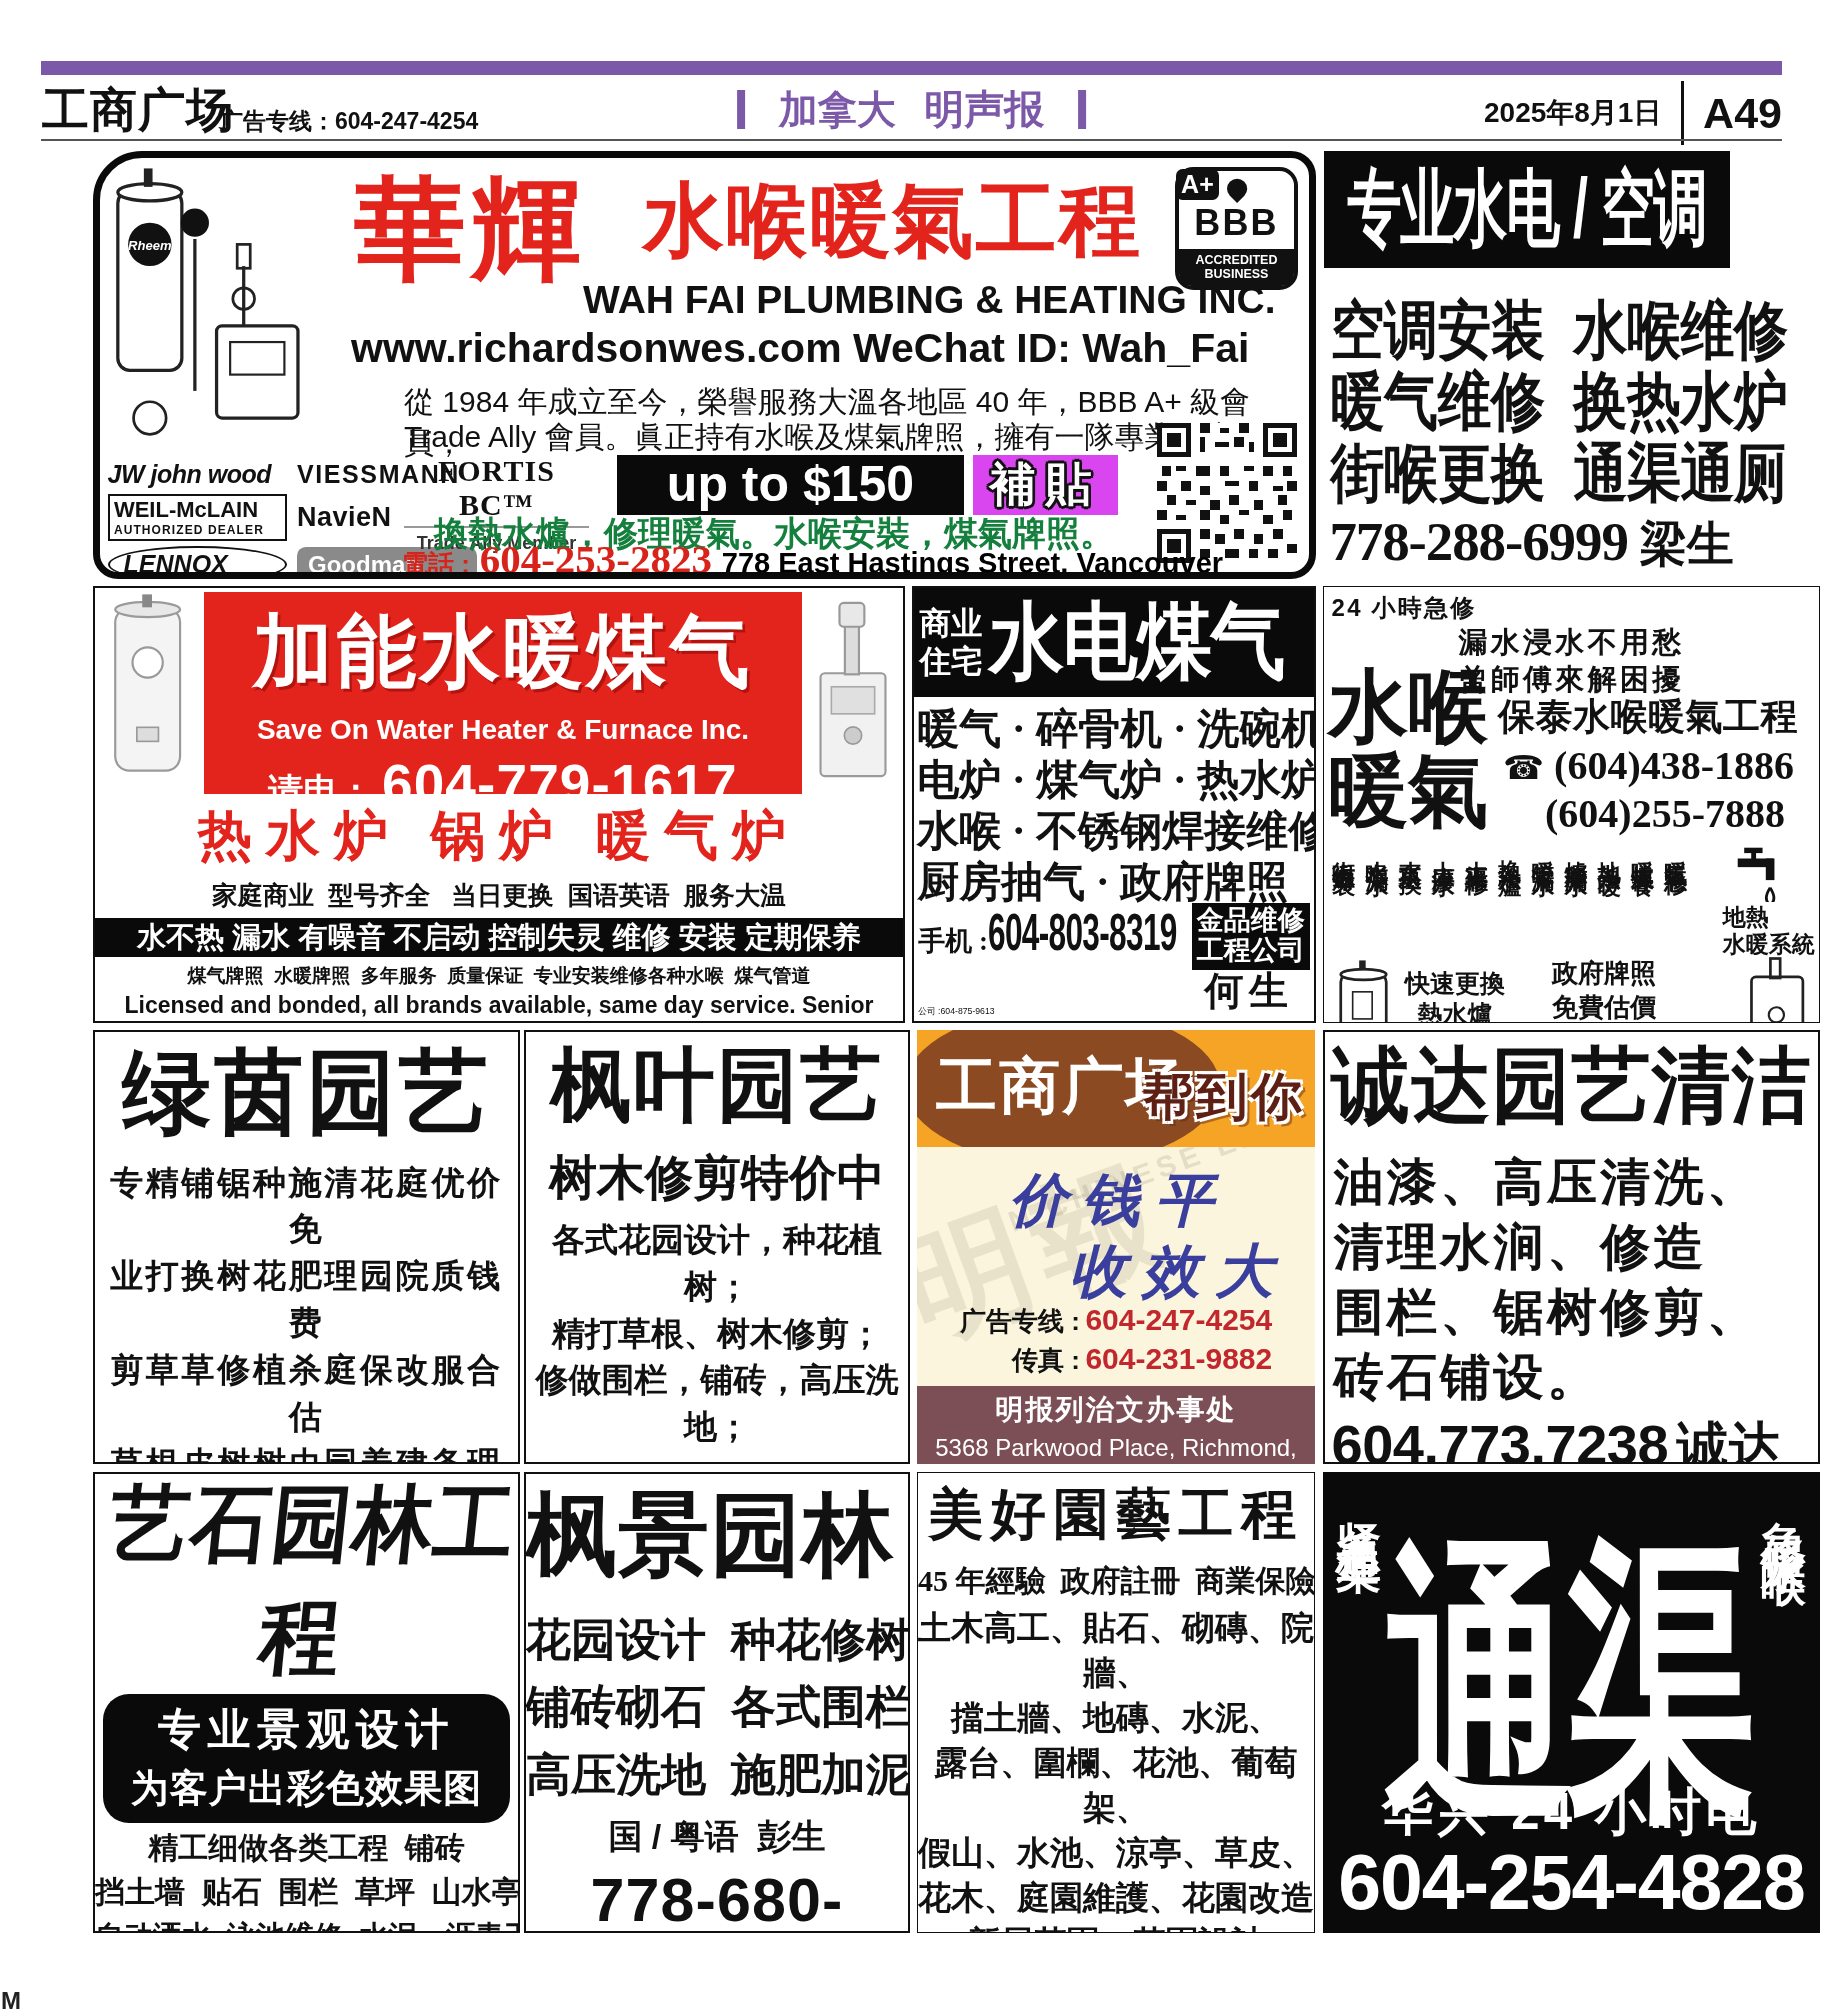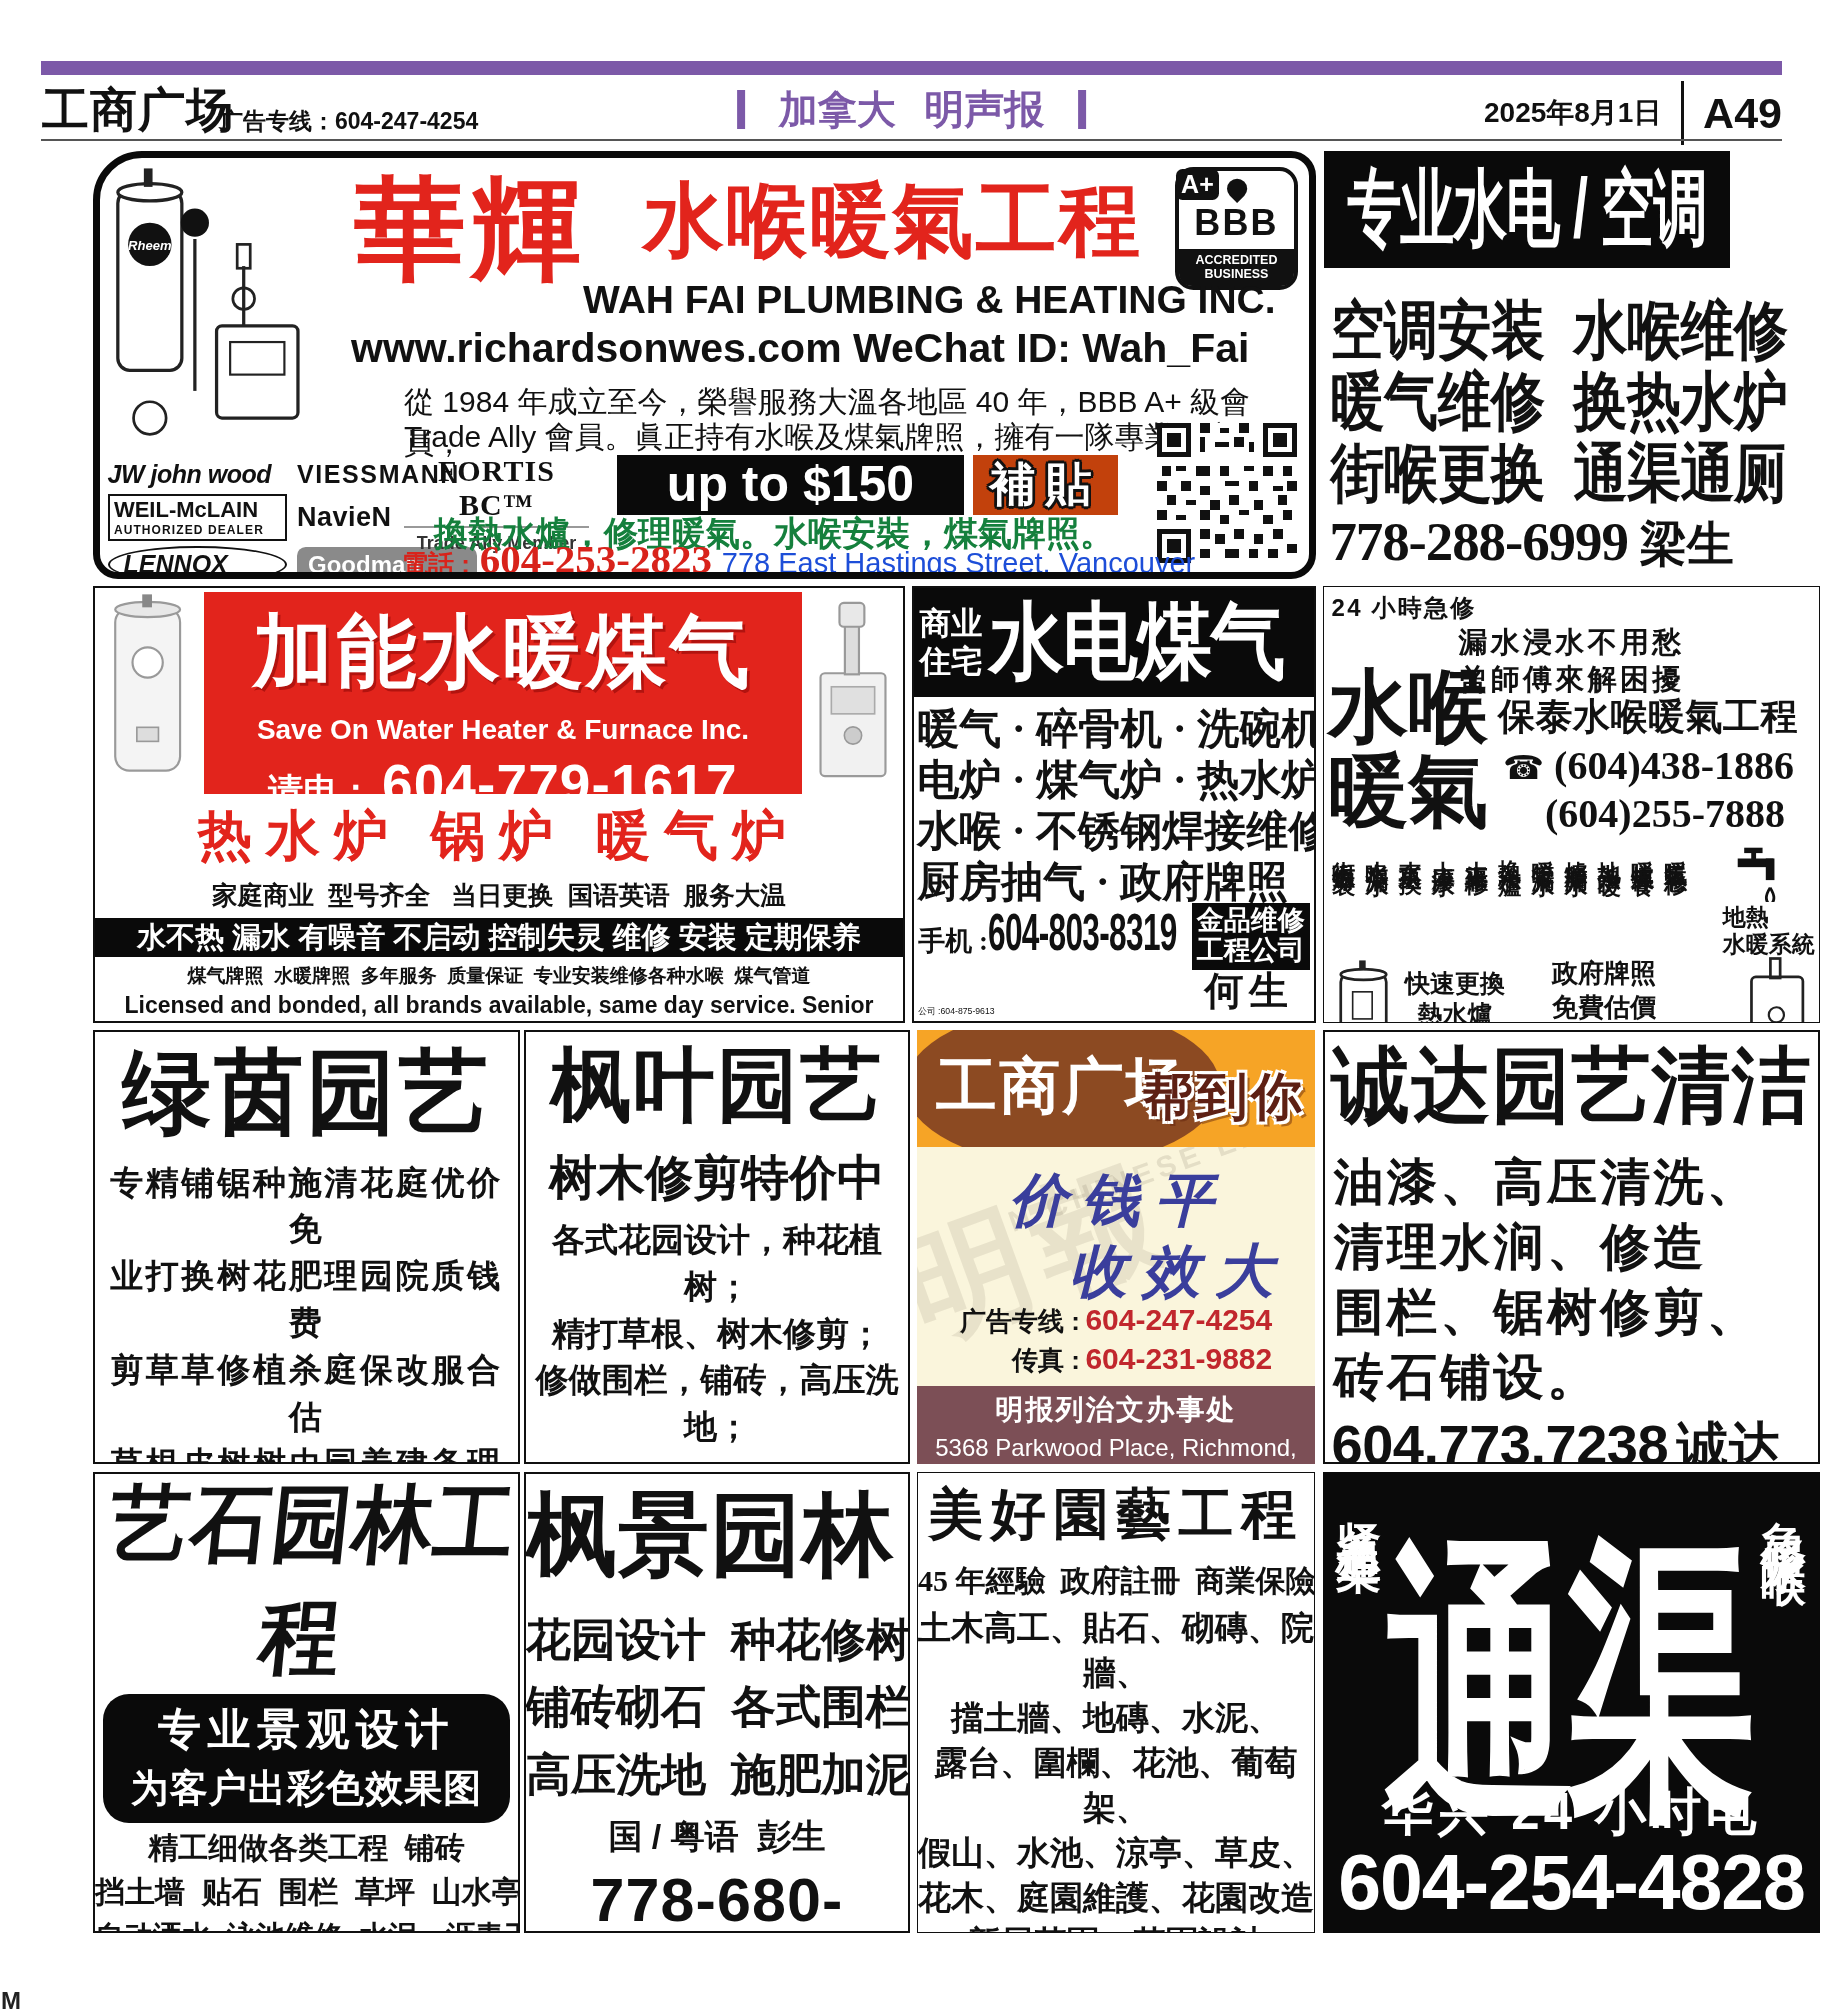--- a/index.html
+++ b/index.html
@@ -29,27 +29,27 @@
   .wf-t2{left:543px;top:8.7px;font-size:81px;font-weight:900;color:#E2241C;letter-spacing:2.2px;}
   .wf-en{left:483px;top:120px;font-size:39px;font-weight:800;}
   .wf-web{left:251px;top:167px;font-size:41px;font-weight:800;}
   .wf-d1{left:304px;top:224px;font-size:30px;}
   .wf-d2{left:304px;top:259px;font-size:30px;}
   .wf-fortis{left:304px;top:296px;width:185px;text-align:center;}
   .wf-fortis .f1{font-family:"Liberation Serif",serif;font-size:30px;font-weight:900;letter-spacing:1.1px;}
   .wf-fortis .frule{height:2.2px;background:#999;margin:4.3px 0;}
   .wf-fortis .f2{font-size:18px;font-weight:bold;color:#333;}
   .wf-price{left:517px;top:297px;width:347px;height:60px;background:#0a0a0a;color:#fff;font-size:50px;font-weight:900;text-align:center;line-height:59px;}
-  .wf-subsidy{left:873px;top:297px;width:145px;height:60px;background:#c2410c;color:#fff;font-size:46px;font-weight:900;text-align:center;line-height:59px;letter-spacing:9.8px;
+  .wf-subsidy{left:873px;top:297px;width:145px;height:60px;background:#d946ef;color:#fff;font-size:46px;font-weight:900;text-align:center;line-height:59px;letter-spacing:9.8px;
     text-shadow:-2.7px 0 #111,2.7px 0 #111,0 -2.7px #111,0 2.7px #111,-2.2px -2.2px #111,2.2px 2.2px #111,-2.2px 2.2px #111,2.2px -2.2px #111;}
   .wf-red{left:334px;top:353px;font-size:34px;font-weight:900;color:#15803d;}
   .wf-phone{left:302px;top:377px;display:flex;align-items:baseline;gap:9.8px;}
   .wf-phone .pl{font-size:26px;font-weight:900;color:#D8231B;}
   .wf-phone .pn{font-size:41px;font-weight:900;color:#D8231B;font-family:"Liberation Serif",serif;}
-  .wf-phone .pa{font-size:29px;font-weight:400;color:#1d4ed8;}
+  .wf-phone .pa{font-size:29px;font-weight:700;color:#000000;}
   .wf-art{left:7.6px;top:5.4px;}
   .wf-logos{left:7.6px;top:302px;width:369px;display:grid;grid-template-columns:1fr 1fr;gap:5.4px 9.8px;align-items:center;}
   .lg{font-weight:900;}
   .lg-jw{font-size:25px;font-style:italic;letter-spacing:-0.5px;}
   .lg-vies{font-size:25px;letter-spacing:1.6px;}
   .lg-weil{font-size:22px;border:2.2px solid #111;padding:1.1px 4.3px;display:inline-block;}
   .lg-weil small{display:block;font-size:12px;letter-spacing:1.1px;font-weight:bold;}
   .lg-navien{font-size:27px;letter-spacing:0.5px;}
   .lg-lennox{font-size:25px;font-style:italic;border:2.7px solid #111;border-radius:50%;padding:2.2px 14px;display:inline-block;}
   .lg-goodman{font-size:24px;background:#8a8a8a;color:#fff;border-radius:8.7px;padding:3.3px 11px;display:inline-block;}

